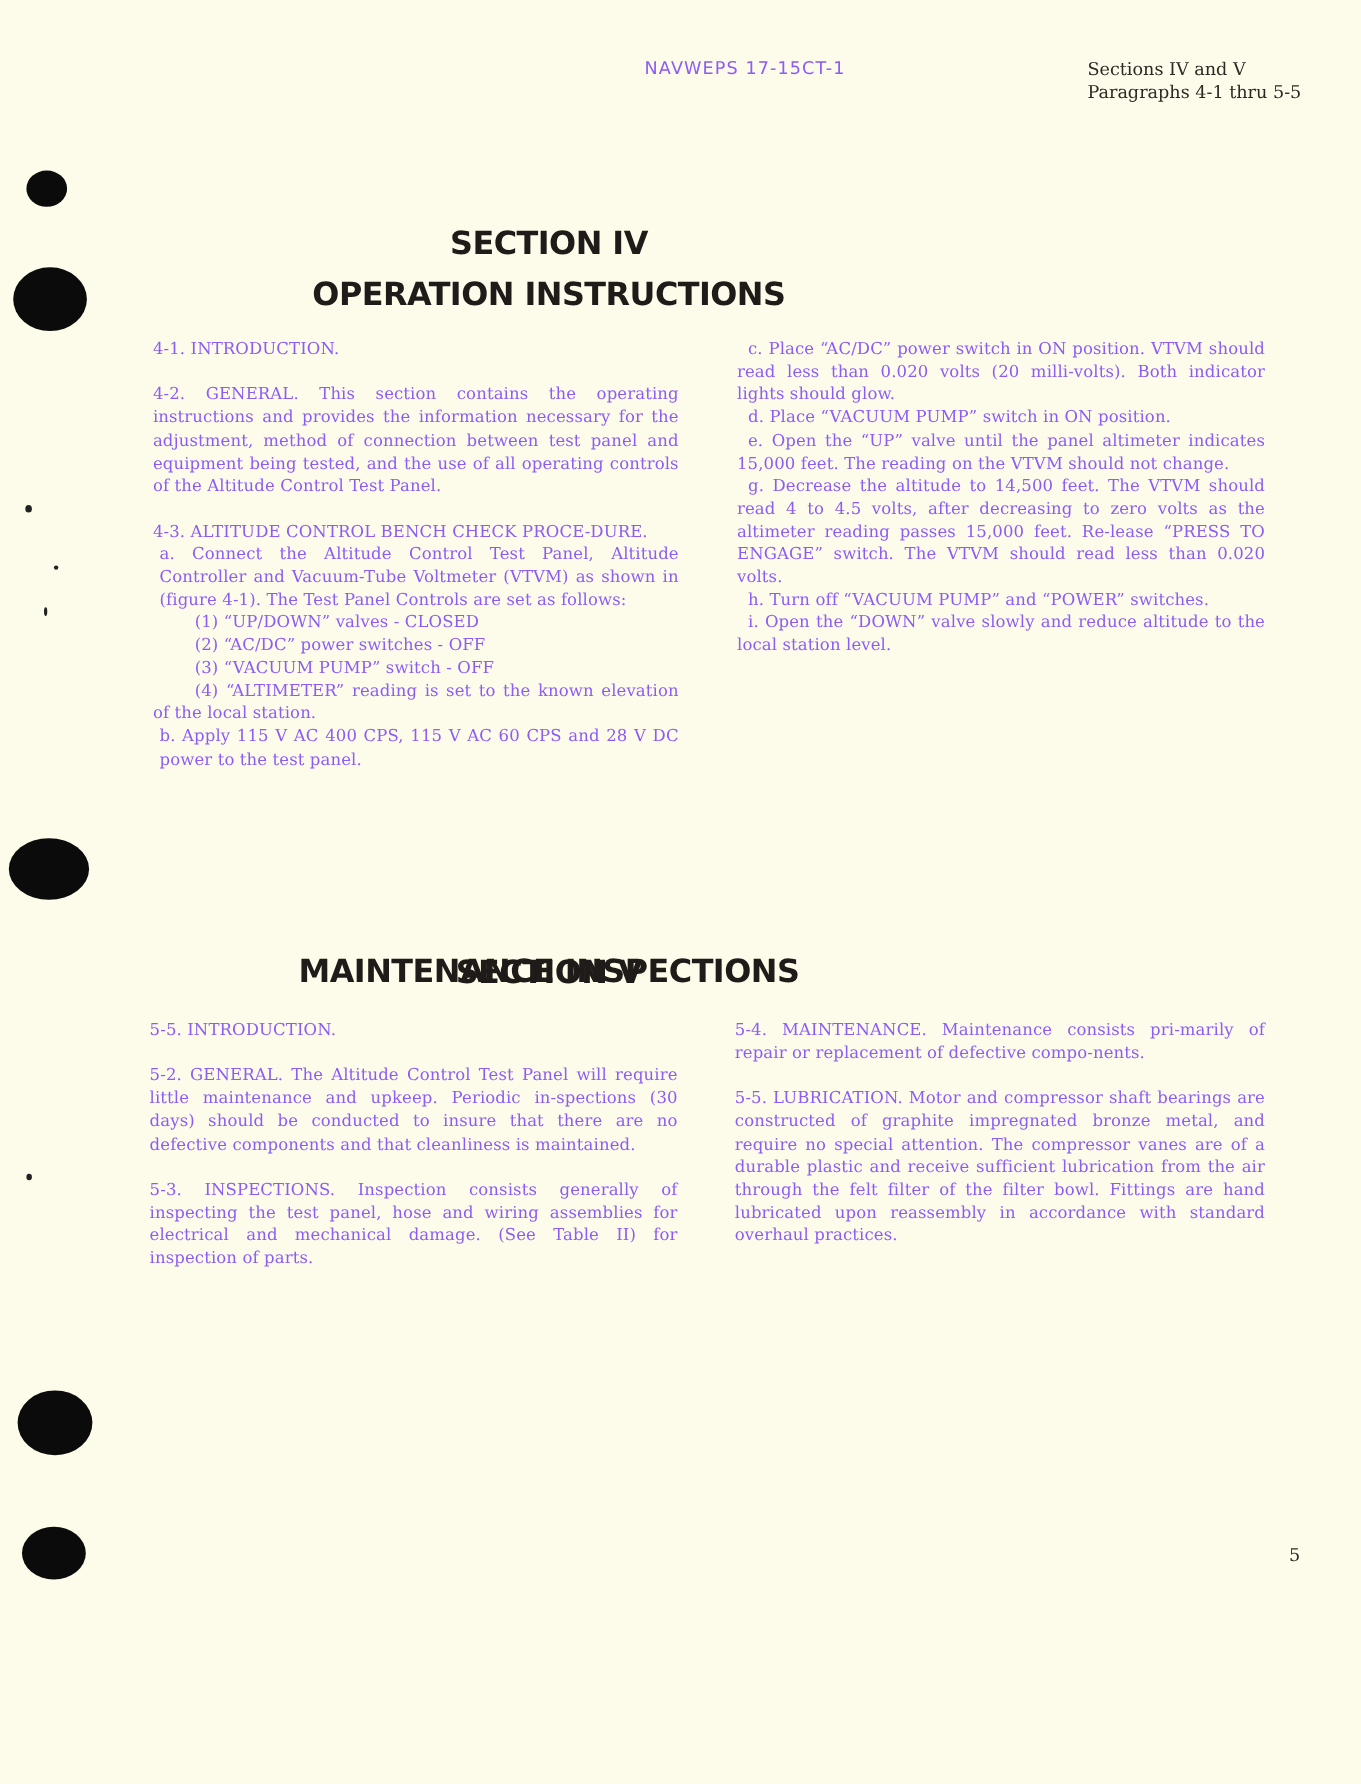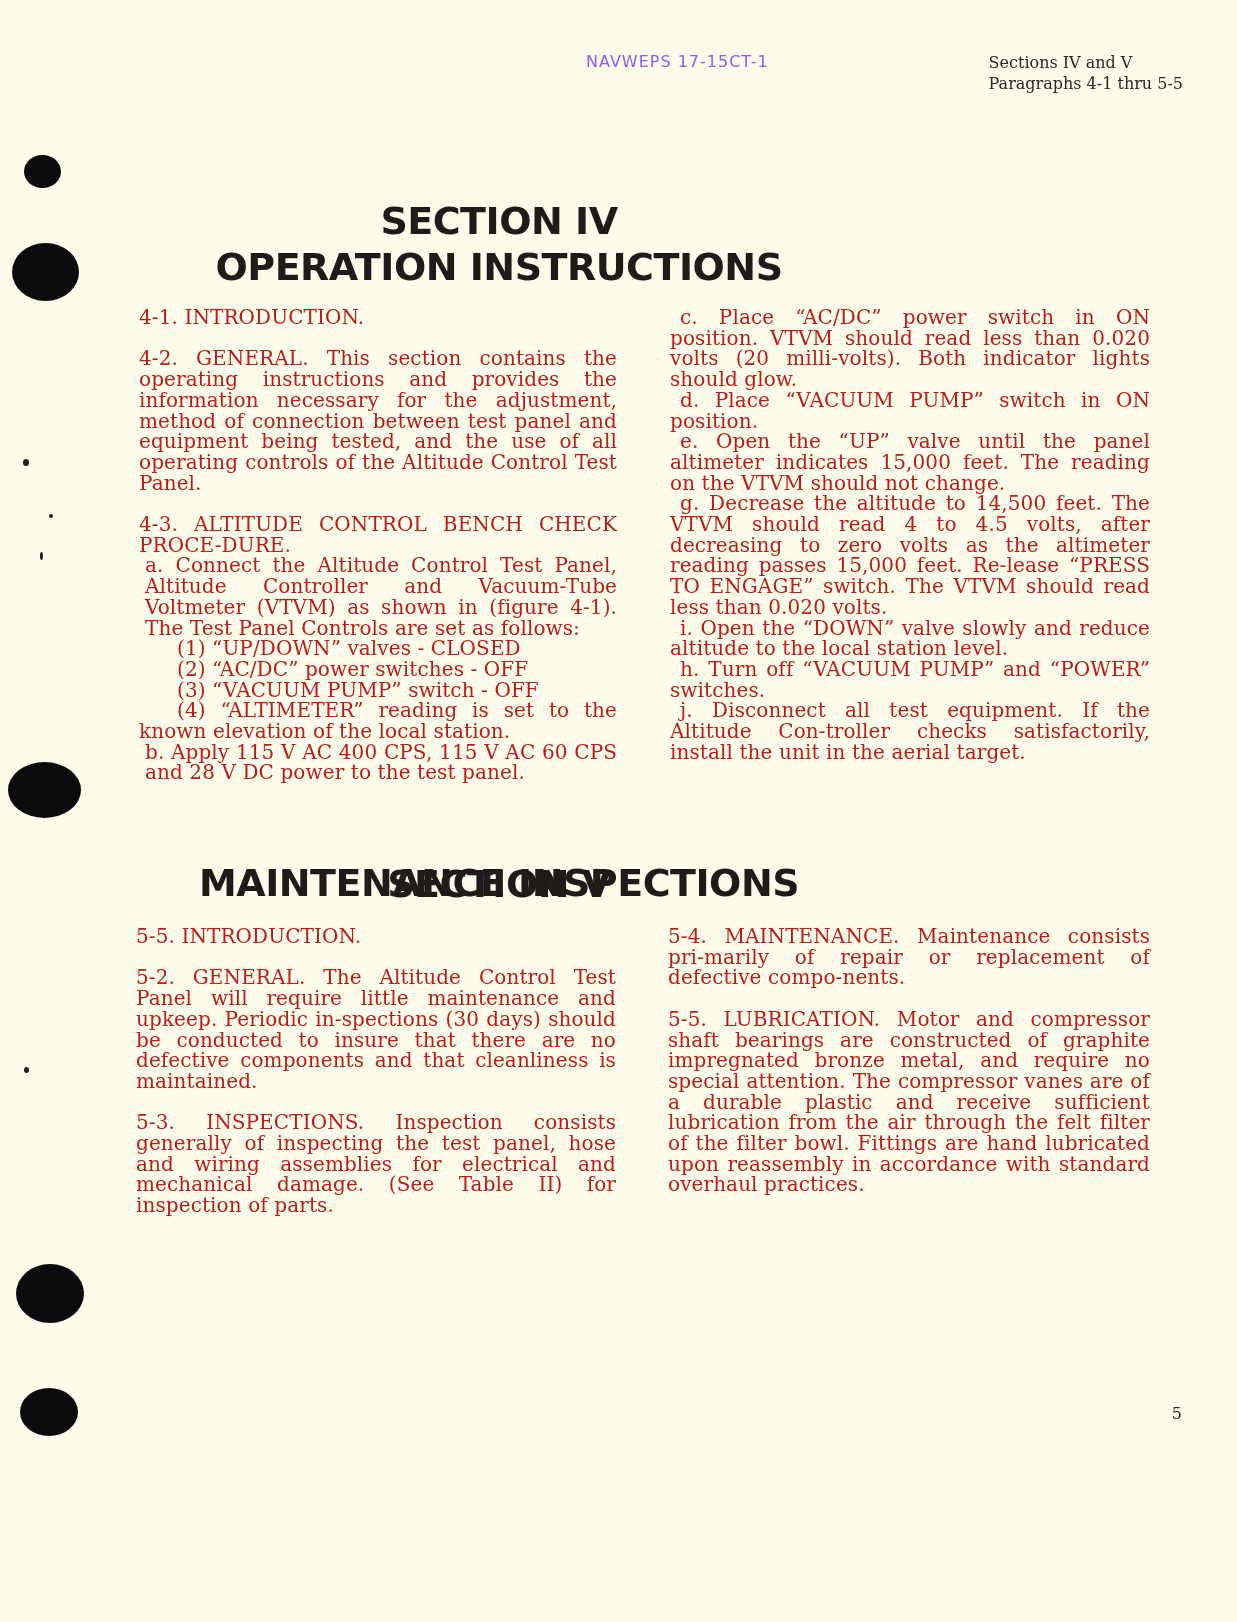--- a/index.html
+++ b/index.html
@@ -18,26 +18,26 @@
     font-family: "DejaVu Sans", "Liberation Sans", sans-serif;
     font-size: 16px; letter-spacing: 1px; color: #8b5cf6;
   }
   .hdr-right {
     right: 54px; top: 52px; text-align: left;
     font-size: 16px; line-height: 21px; color: #2c2824;
   }
   .sec-title {
     left: 0; width: 998px; text-align: center;
     font-family: "DejaVu Sans", "Liberation Sans", sans-serif;
-    font-weight: bold; font-size: 38px; line-height: 46px; color: #1e1b19;
+    font-weight: bold; font-size: 29px; line-height: 46px; color: #1e1b19;
     letter-spacing: -0.5px;
   }
   .col {
     position: absolute;
-    font-size: 20px; line-height: 20.7px; color: #b91c1c;
+    font-size: 15px; line-height: 20.7px; color: #8b5cf6;
     text-align: justify; letter-spacing: 0.1px;
   }
   .col p { margin: 0; }
   .gap { height: 20.7px; }
   .ind1 { padding-left: 6px; }
   .ind2 { padding-left: 38px; }
   .pageno {
     right: 55px; bottom: 200px;
     font-size: 16px; color: #2c2824;
   }
@@ -76,23 +76,22 @@
   <p class="ind2">(3) “VACUUM PUMP” switch - OFF</p>
   <p style="text-indent:38px;">(4) “ALTIMETER” reading is set to the known elevation of the local station.</p>
   <p class="ind1">b. Apply 115 V AC 400 CPS, 115 V AC 60 CPS and 28 V DC power to the test panel.</p>
 </div>
 
 <div class="col" style="left:670px;top:307px;width:480px;">
   <p style="text-indent:10px;">c. Place “AC/DC” power switch in ON position. VTVM should read less than 0.020 volts (20 milli-volts). Both indicator lights should glow.</p>
   <p style="text-indent:10px;">d. Place “VACUUM PUMP” switch in ON position.</p>
   <p style="text-indent:10px;">e. Open the “UP” valve until the panel altimeter indicates 15,000 feet. The reading on the VTVM should not change.</p>
   <p style="text-indent:10px;">g. Decrease the altitude to 14,500 feet. The VTVM should read 4 to 4.5 volts, after decreasing to zero volts as the altimeter reading passes 15,000 feet. Re-lease “PRESS TO ENGAGE” switch. The VTVM should read less than 0.020 volts.</p>
+  <p style="text-indent:10px;">h. Turn off “VACUUM PUMP” and “POWER” switches.</p>
   <p style="text-indent:10px;">i. Open the “DOWN” valve slowly and reduce altitude to the local station level.</p>
-  <p style="text-indent:10px;">h. Turn off “VACUUM PUMP” and “POWER” switches.</p>
-  <p style="text-indent:10px;">j. Disconnect all test equipment. If the Altitude Con-troller checks satisfactorily, install the unit in the aerial target.</p>
 </div>
 
 <div class="abs sec-title" style="top:861px;">SECTION V</div>
 <div class="abs sec-title" style="top:860px;">MAINTENANCE INSPECTIONS</div>
 
 <div class="col" style="left:136px;top:926px;width:480px;">
   <p>5-5.   INTRODUCTION.</p>
   <div class="gap"></div>
   <p>5-2.   GENERAL. The Altitude Control Test Panel will require little maintenance and upkeep. Periodic in-spections (30 days) should be conducted to insure that there are no defective components and that cleanliness is maintained.</p>
   <div class="gap"></div>

